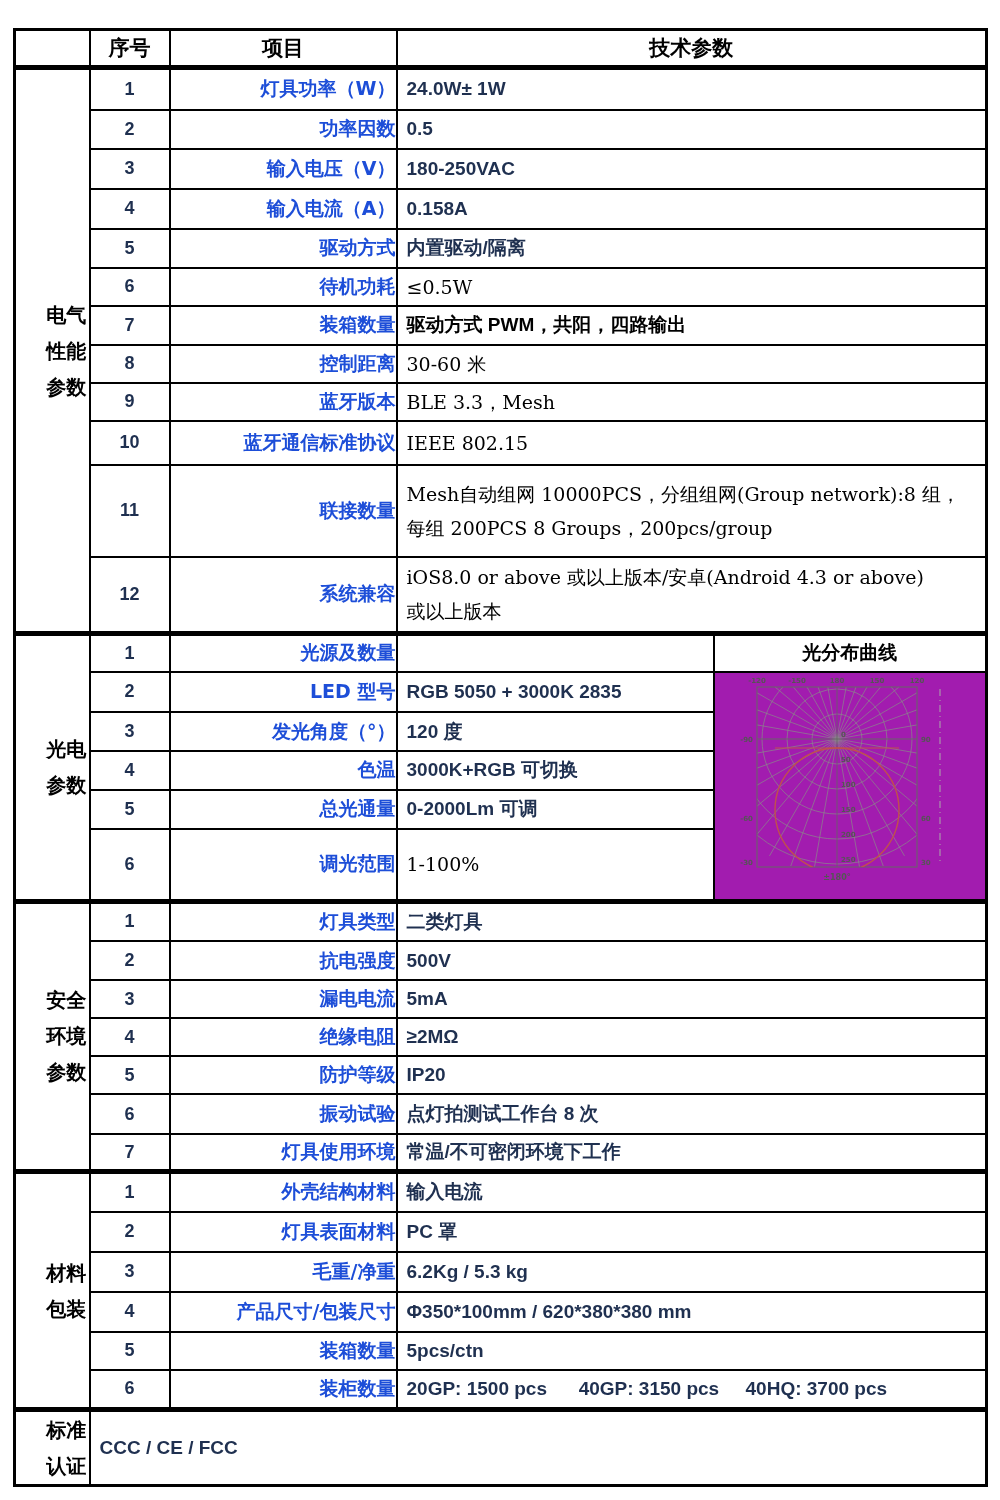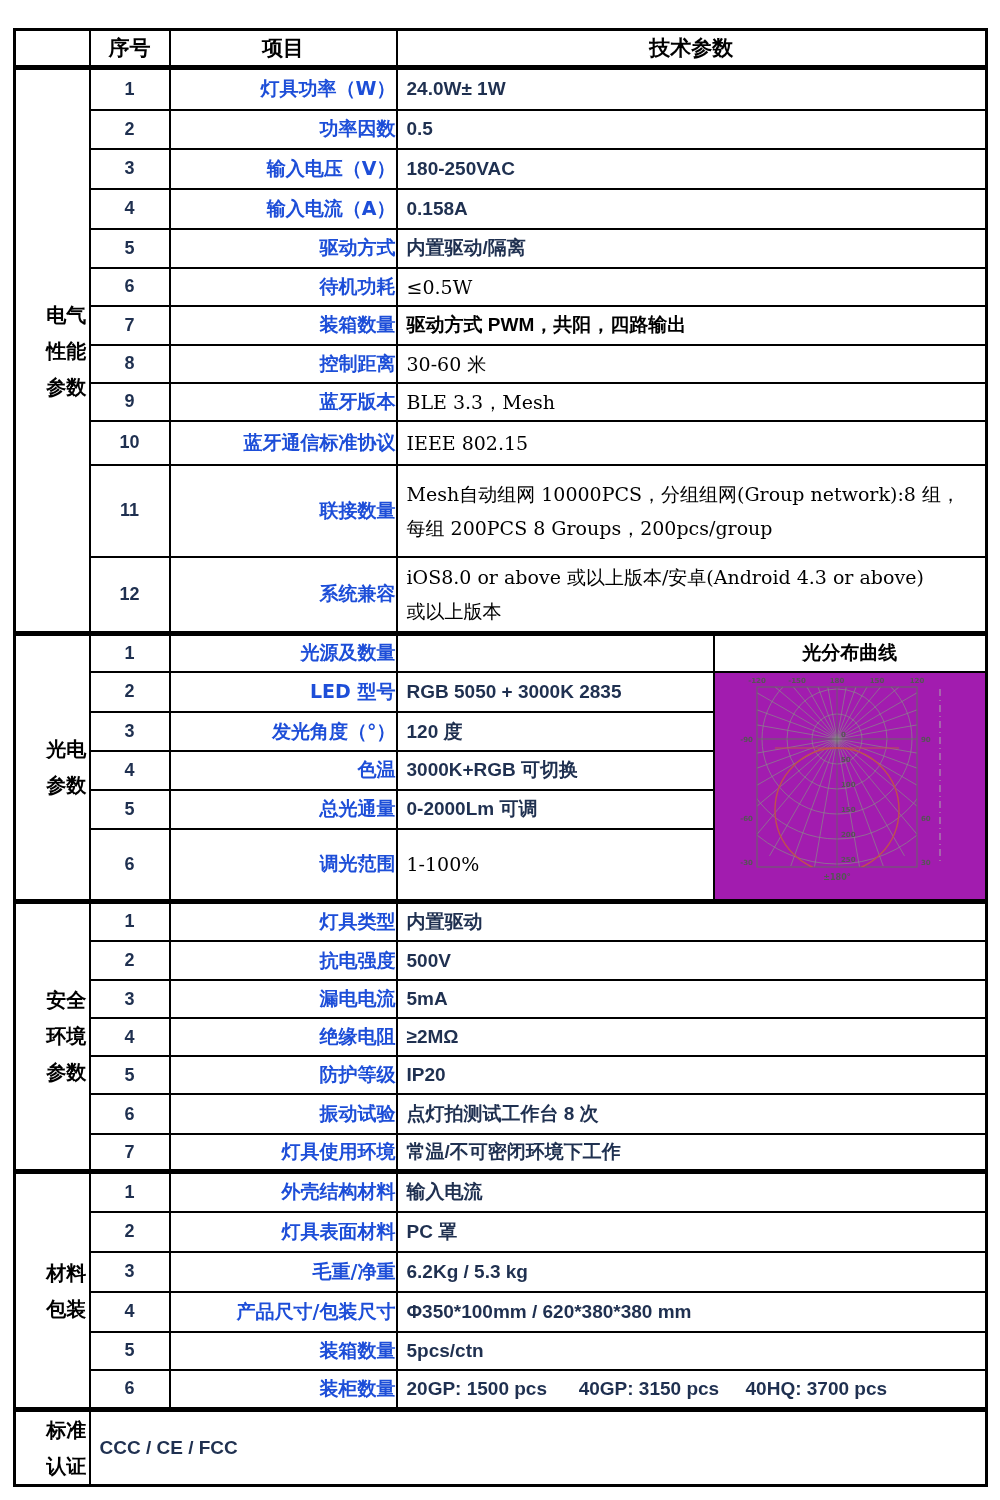--- a/index.html
+++ b/index.html
@@ -209,21 +209,21 @@
         <td class="num">6</td>
         <td class="item">调光范围</td>
         <td class="val serif">1-100%</td>
       </tr>
       <tr class="sec-first" style="height: 40px;">
         <td class="group" rowspan="7">
           <div class="glabel">安全环境参数</div>
         </td>
         <td class="num">1</td>
         <td class="item">灯具类型</td>
-        <td class="val" colspan="2">内置驱动</td>
+        <td class="val" colspan="2">二类灯具</td>
       </tr>
       <tr style="height: 39px;">
         <td class="num">2</td>
         <td class="item">抗电强度</td>
         <td class="val" colspan="2">500V</td>
       </tr>
       <tr style="height: 38px;">
         <td class="num">3</td>
         <td class="item">漏电电流</td>
         <td class="val" colspan="2">5mA</td>

